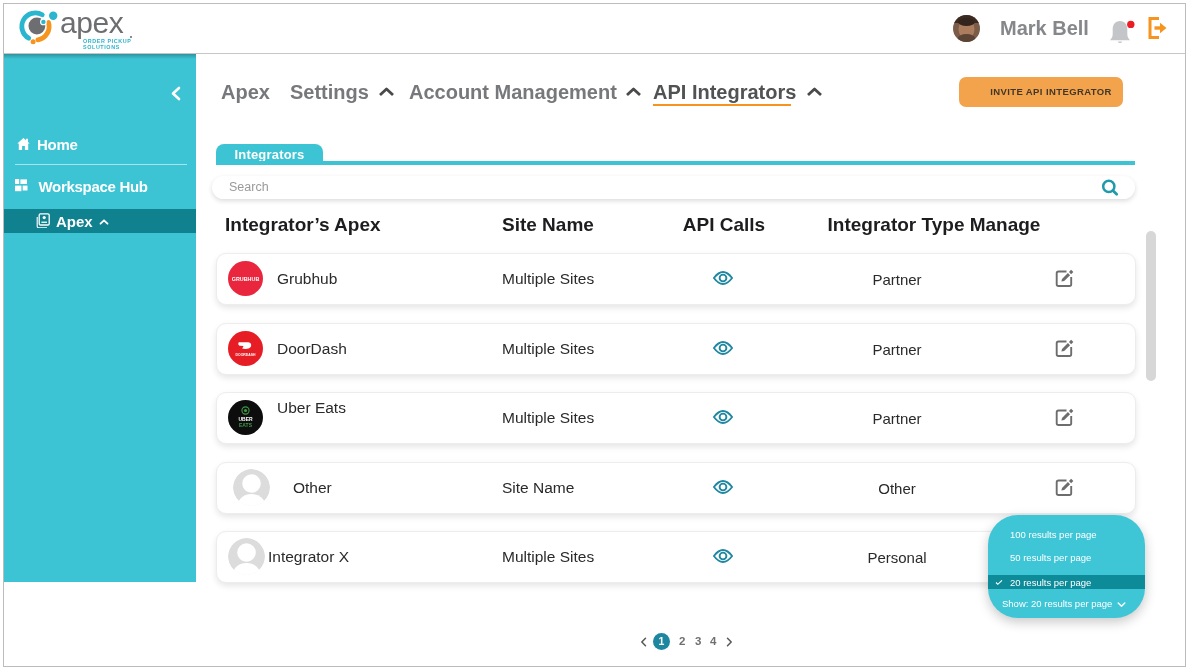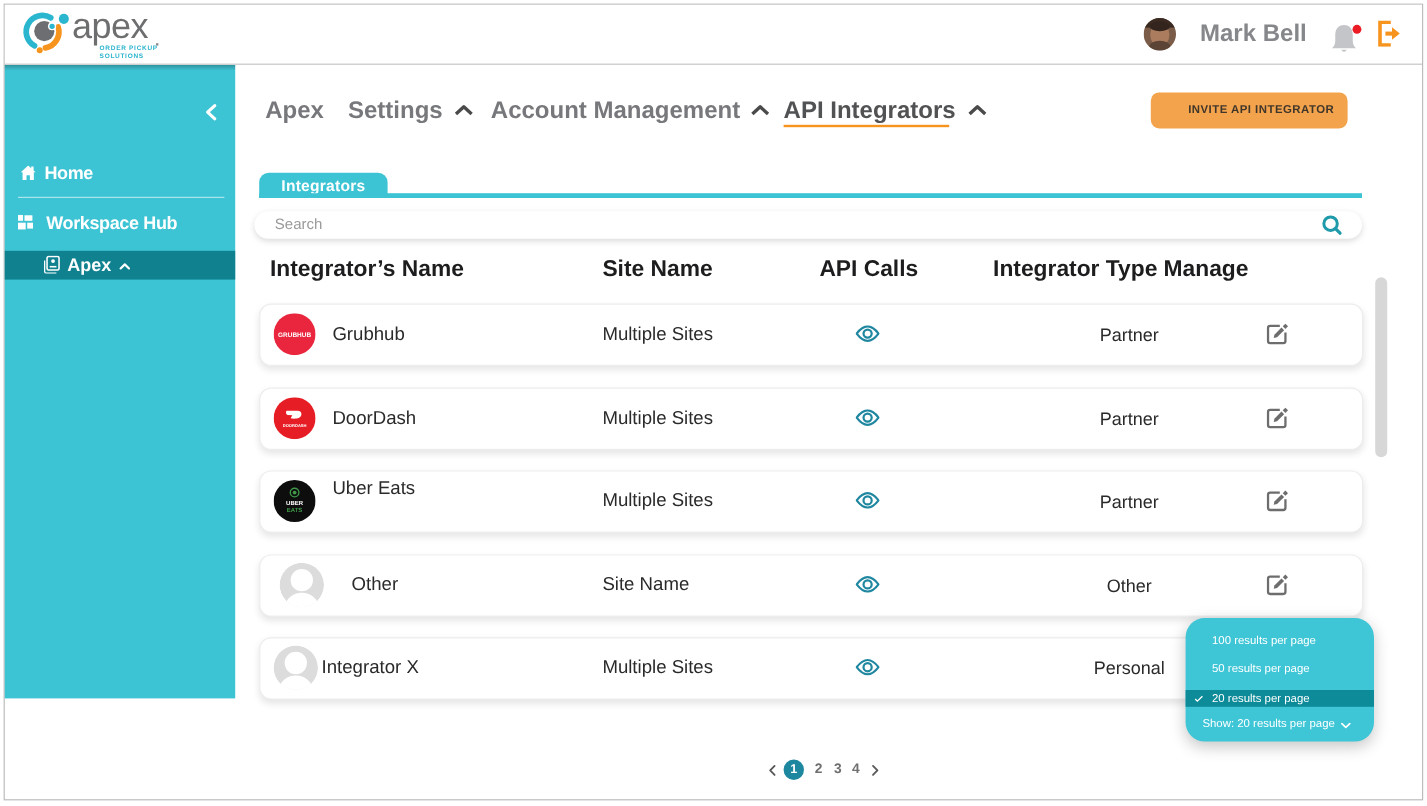--- a/index.html
+++ b/index.html
@@ -26,25 +26,25 @@
   #invitebtn { position:absolute; left:959px; top:77px; width:164px; height:30px; background:#f2a34c; border-radius:7px; color:#40362a; font-size:9.5px; font-weight:700; letter-spacing:0.4px; text-align:center; line-height:30px;padding-left:20px; }
   #tab { position:absolute; left:216px; top:143.5px; width:107px; height:21px; background:#3dc4d4; border-radius:8px 8px 0 0; color:#fff; font-size:13px; font-weight:700; text-align:center; line-height:21px; letter-spacing:0.2px; }
   #tabline { position:absolute; left:216px; top:161px; width:919px; height:3.5px; background:#3dc4d4; }
   #search { position:absolute; left:212px; top:176px; width:923px; height:23px; background:#fff; border-radius:12px; box-shadow:0 2px 5px rgba(0,0,0,0.14); font-size:12.5px; color:#9a9a9a; line-height:23px; padding-left:17px; }
   .hdr { position:absolute; top:214px; font-size:19px; font-weight:700; color:#1d1d1f; white-space:nowrap; }
   .hdrc { transform:translateX(-50%); }
 
   .card { position:absolute; left:216px; width:920px; height:52px; background:#fff; border:1px solid #ededed; border-radius:10px; box-shadow:0 3px 6px rgba(0,0,0,0.10); }
   .cname { position:absolute; font-size:15.5px; font-weight:500; color:#2a2a2a; white-space:nowrap; }
   .csite { position:absolute; left:502px; font-size:15.5px; font-weight:500; color:#2a2a2a; white-space:nowrap; }
-  .ctype { position:absolute; left:897px; transform:translateX(-50%); font-size:15px; font-weight:500; color:#2a2a2a; white-space:nowrap;margin-left:44px; }
+  .ctype { position:absolute; left:897px; transform:translateX(-50%); font-size:15px; font-weight:500; color:#2a2a2a; white-space:nowrap; }
 
   #thumb { position:absolute; left:1146px; top:231px; width:9.5px; height:150px; border-radius:5px; background:#d7d7d7; }
 
-  #dropdown { position:absolute; left:988px; top:515px; width:157px; height:103px; background:#3ec6d7; border-radius:16px; box-shadow:0 4px 12px rgba(0,0,0,0.22); z-index:40; color:#fff; }
+  #dropdown { position:absolute; left:988px; top:515px; width:157px; height:103px; background:#3ec6d7; border-radius:30px; box-shadow:0 4px 12px rgba(0,0,0,0.22); z-index:40; color:#fff; }
   .dd-item { position:absolute; left:22px; font-size:9.5px; font-weight:500; white-space:nowrap; }
   #dd-band { position:absolute; left:0; top:60px; width:157px; height:14px; background:#0d8b99; }
   .pnum { position:absolute; font-size:11.5px; font-weight:600; color:#6f6f6f; }
   #pcircle { position:absolute; left:653px; top:633px; width:17px; height:17px; border-radius:50%; background:#1e87a0; color:#fff; font-size:10.5px; font-weight:700; text-align:center; line-height:17px; }
 </style>
 </head>
 <body>
 <div id="frame"></div>
 
 <div id="sidebar">
@@ -144,21 +144,21 @@
 <div id="invitebtn">INVITE API INTEGRATOR</div>
 
 <div id="tab">Integrators</div>
 <div id="tabline"></div>
 <div id="search">Search</div>
 <svg class="abs" style="left:1101px; top:179px;" width="18" height="18" viewBox="0 0 18 18">
   <circle cx="7.8" cy="7.4" r="5.6" fill="none" stroke="#1f9aaa" stroke-width="2.5"></circle>
   <line x1="12.1" y1="11.7" x2="15.7" y2="15.3" stroke="#1f9aaa" stroke-width="2.7" stroke-linecap="round"></line>
 </svg>
 
-<div class="hdr" style="left:225px;">Integrator’s Name</div>
+<div class="hdr" style="left:225px;">Integrator’s Apex</div>
 <div class="hdr" style="left:502px;">Site Name</div>
 <div class="hdr hdrc" style="left:724px;text-align:right;">API Calls</div>
 <div class="hdr hdrc" style="left:896px;">Integrator Type</div>
 <div class="hdr hdrc" style="left:1005px;text-align:right;">Manage</div>
 
 <div class="card" style="top:253px;"></div>
 <div class="card" style="top:322.5px;"></div>
 <div class="card" style="top:392px;"></div>
 <div class="card" style="top:461.5px;"></div>
 <div class="card" style="top:531px;"></div>

